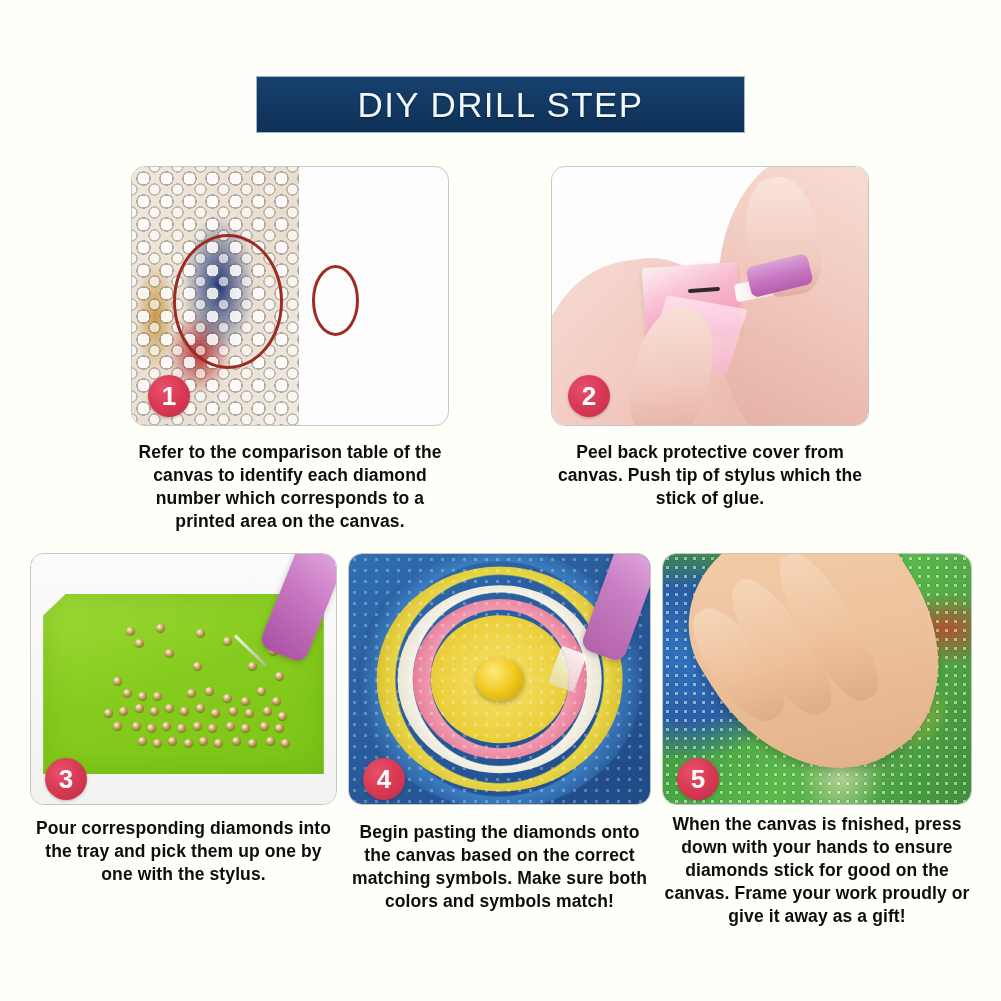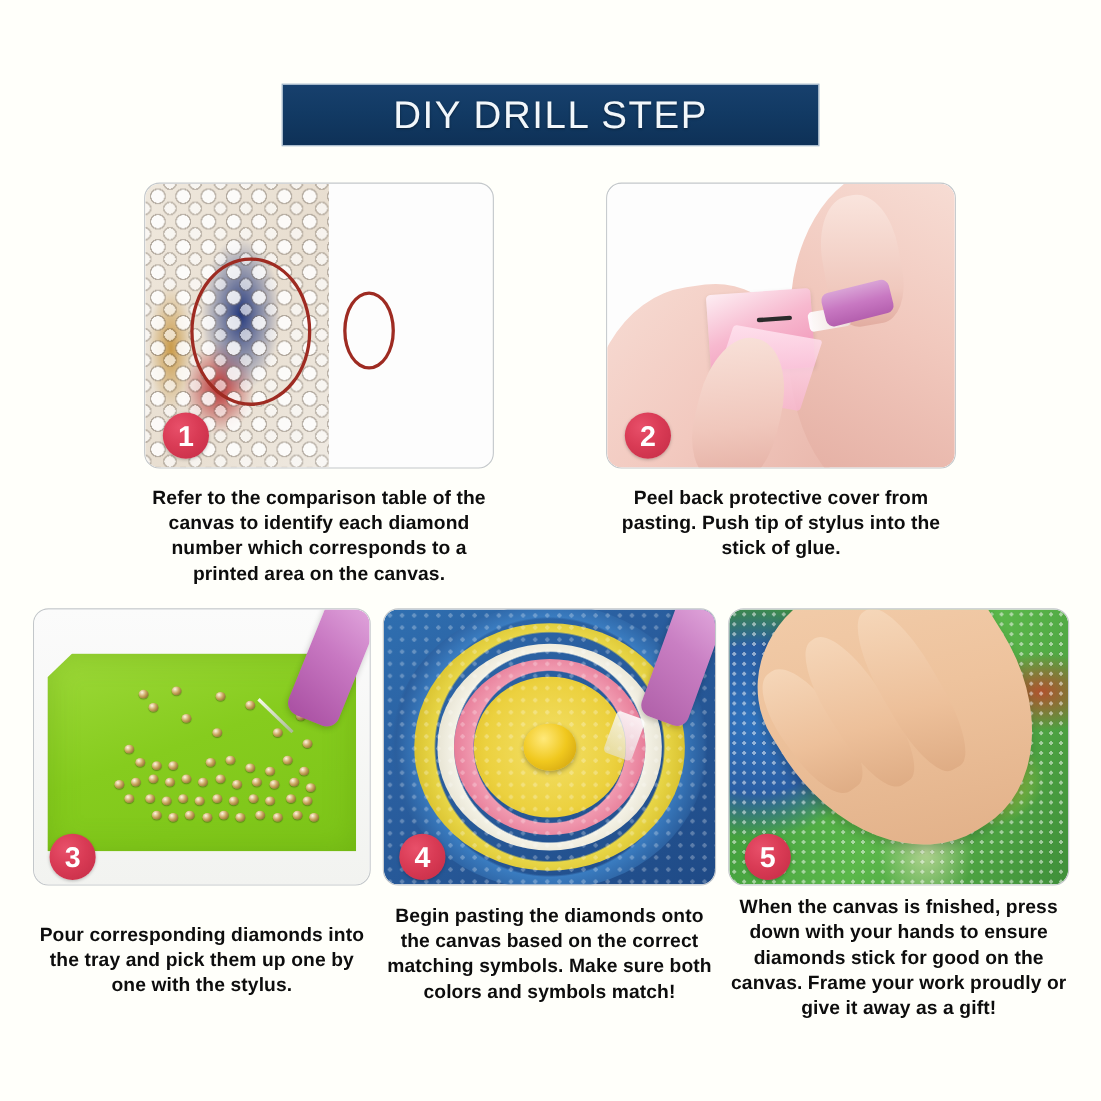--- a/index.html
+++ b/index.html
@@ -386,21 +386,21 @@
       <div class="p2-glue-film"></div>
       <div class="p2-slot"></div>
       <div class="p2-tip"></div>
       <div class="p2-stylus"></div>
       <div class="p2-thumb-left"></div>
     </div>
     <div class="badge" style="left:16px; bottom:8px; width:42px; height:42px; font-size:26px;">
       <span>2</span>
     </div>
   </div>
-  <div class="caption" style="margin-top:15px; width:318px;">Peel back protective cover from pasting. Push tip of stylus into the stick of glue.</div>
+  <div class="caption" style="margin-top:15px; width:318px;">Peel back protective cover from canvas. Push tip of stylus which the stick of glue.</div>
 </div>
 
 <div class="step" style="left:30px; top:553px; width:307px;">
   <div class="photo" style="width:307px; height:252px;">
     <div class="photo-inner">
       <div class="p3-bg"></div>
       <div class="p3-tray"></div>
       <div class="p3-diamonds">
         <i style="left:31%;top:29%"></i>
           <i style="left:41%;top:28%"></i>
@@ -456,21 +456,21 @@
         <i style="left:77%;top:73%"></i>
           <i style="left:82%;top:74%"></i>
       </div>
       <div class="p3-needle"></div>
       <div class="p3-stylus"></div>
     </div>
     <div class="badge" style="left:14px; bottom:4px; width:42px; height:42px; font-size:26px;">
       <span>3</span>
     </div>
   </div>
-  <div class="caption" style="margin-top:33px; width:307px;">Pour corresponding diamonds into the tray and pick them up one by one with the stylus.</div>
+  <div class="caption" style="margin-top:12px; width:307px;">Pour corresponding diamonds into the tray and pick them up one by one with the stylus.</div>
 </div>
 
 <div class="step" style="left:348px; top:553px; width:303px;">
   <div class="photo" style="width:303px; height:252px;">
     <div class="photo-inner">
       <div class="p4-bg"></div>
       <div class="ring" style="width:96%; height:104%; background:radial-gradient(circle, rgba(47,111,176,0) 60%, #3a7cc0 61%, #2b5f9e 72%, rgba(43,95,158,0) 74%);"></div>
       <div class="ring" style="width:82%; height:90%; background:radial-gradient(circle, rgba(0,0,0,0) 62%, #e8d647 63%, #d7bf2c 76%, rgba(215,191,44,0) 78%);"></div>
       <div class="ring" style="width:68%; height:75%; background:radial-gradient(circle, rgba(0,0,0,0) 62%, #f4f2e6 63%, #e3dfcd 78%, rgba(227,223,205,0) 80%);"></div>
       <div class="ring" style="width:58%; height:64%; background:radial-gradient(circle, rgba(0,0,0,0) 58%, #f09ab0 59%, #e4718f 80%, rgba(228,113,143,0) 82%);"></div>

